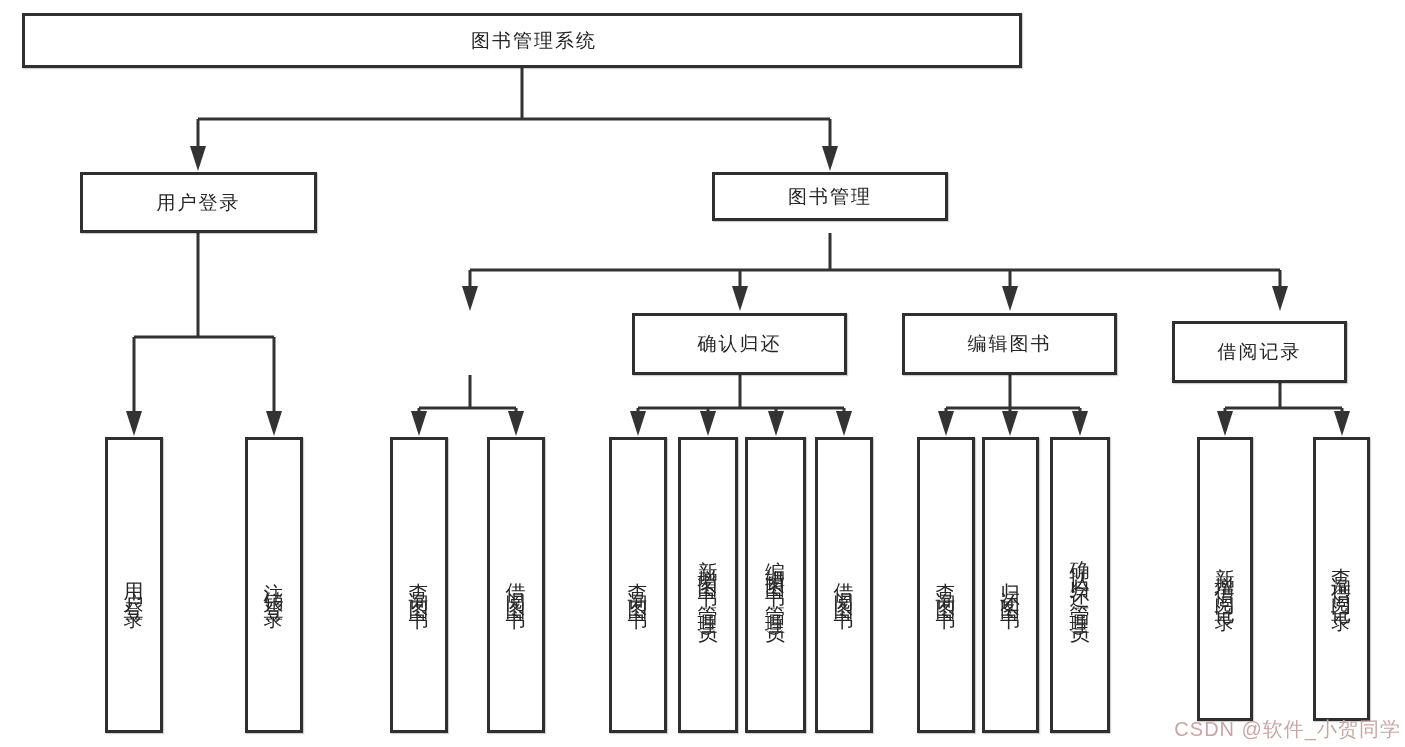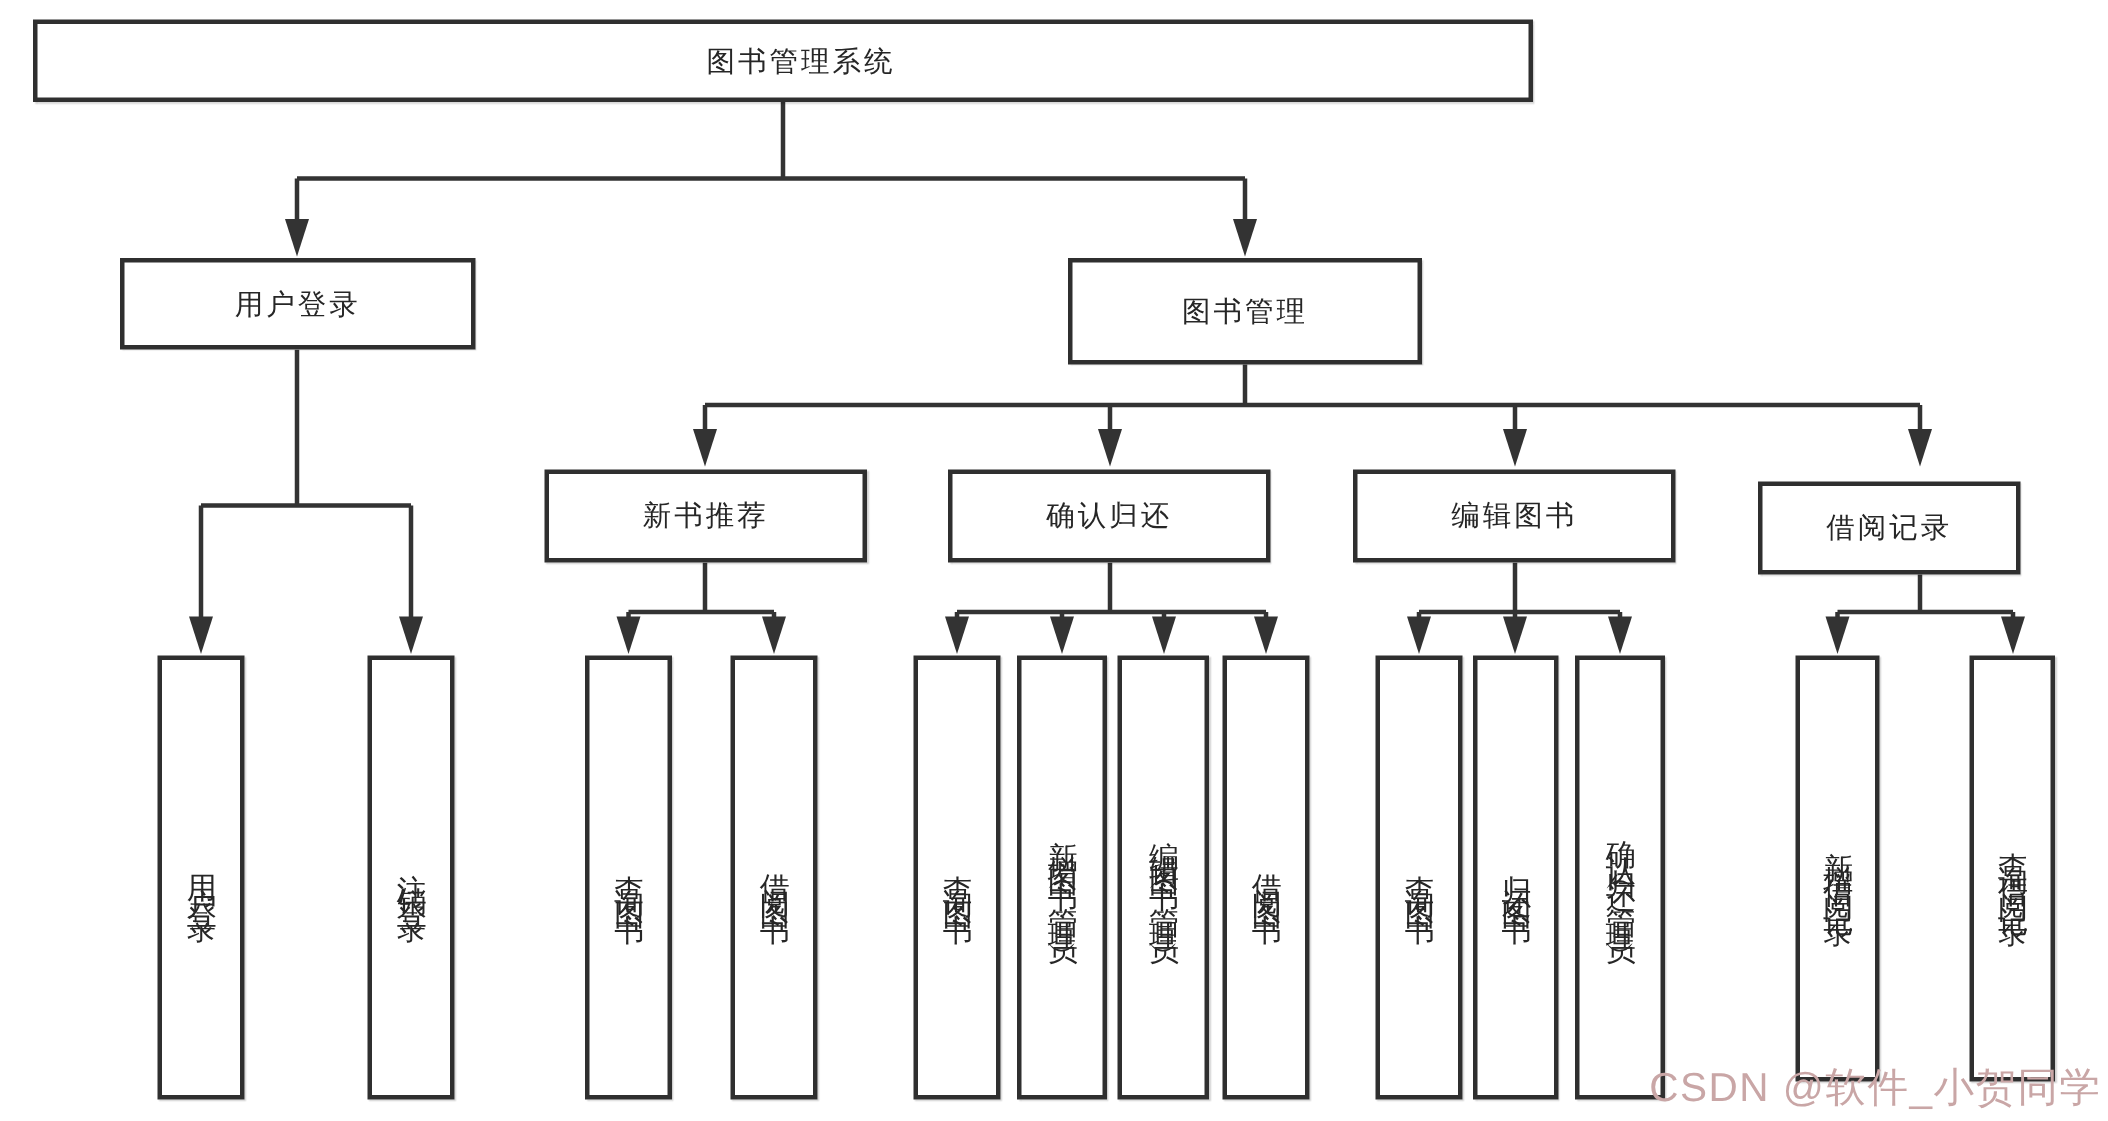--- a/index.html
+++ b/index.html
@@ -33,28 +33,28 @@
   .box.h{font-size:19px;letter-spacing:2px;white-space:nowrap;}
   .box.v .vtext{
     writing-mode:vertical-rl;
     text-orientation:mixed;
     font-size:20px;
     letter-spacing:0.45em;
     line-height:1;
   }
   .watermark{
     position:absolute;right:4px;bottom:4px;
-    font-size:27px;letter-spacing:1px;
+    font-size:20px;letter-spacing:1px;
     color:var(--watermark);
     z-index:5;white-space:nowrap;
   }
   
   .pos-root {left:22px;  top:13px;  width:1000px;height:55px;padding-left:24px;}
   .pos-login{left:80px;  top:172px; width:237px; height:61px;}
-  .pos-mgmt {left:712px; top:172px; width:236px; height:71px;}
+  .pos-mgmt {left:712px; top:172px; width:236px; height:49px;}
   .pos-l3-1 {left:363px; top:313px; width:215px; height:62px;}
   .pos-l3-2 {left:632px; top:313px; width:215px; height:62px;}
   .pos-l3-3 {left:902px; top:313px; width:215px; height:62px;}
   .pos-l3-4 {left:1172px;top:321px; width:175px; height:62px;}
   .pos-a1{left:105px; top:437px;width:58px;height:296px;}
   .pos-a2{left:245px; top:437px;width:58px;height:296px;}
   .pos-b1{left:390px; top:437px;width:58px;height:296px;}
   .pos-b2{left:487px; top:437px;width:58px;height:296px;}
   .pos-c1{left:609px; top:437px;width:58px;height:296px;}
   .pos-c2{left:678px; top:437px;width:60px;height:296px;}
@@ -111,23 +111,20 @@
     <span>图书管理系统</span>
   </div>
 
   <div class="box h pos-login">
     <span>用户登录</span>
   </div>
   <div class="box h pos-mgmt">
     <span>图书管理</span>
   </div>
 
-  <div class="box h pos-l3-1">
-    <span>新书推荐</span>
-  </div>
   <div class="box h pos-l3-2">
     <span>确认归还</span>
   </div>
   <div class="box h pos-l3-3">
     <span>编辑图书</span>
   </div>
   <div class="box h pos-l3-4">
     <span>借阅记录</span>
   </div>
 

